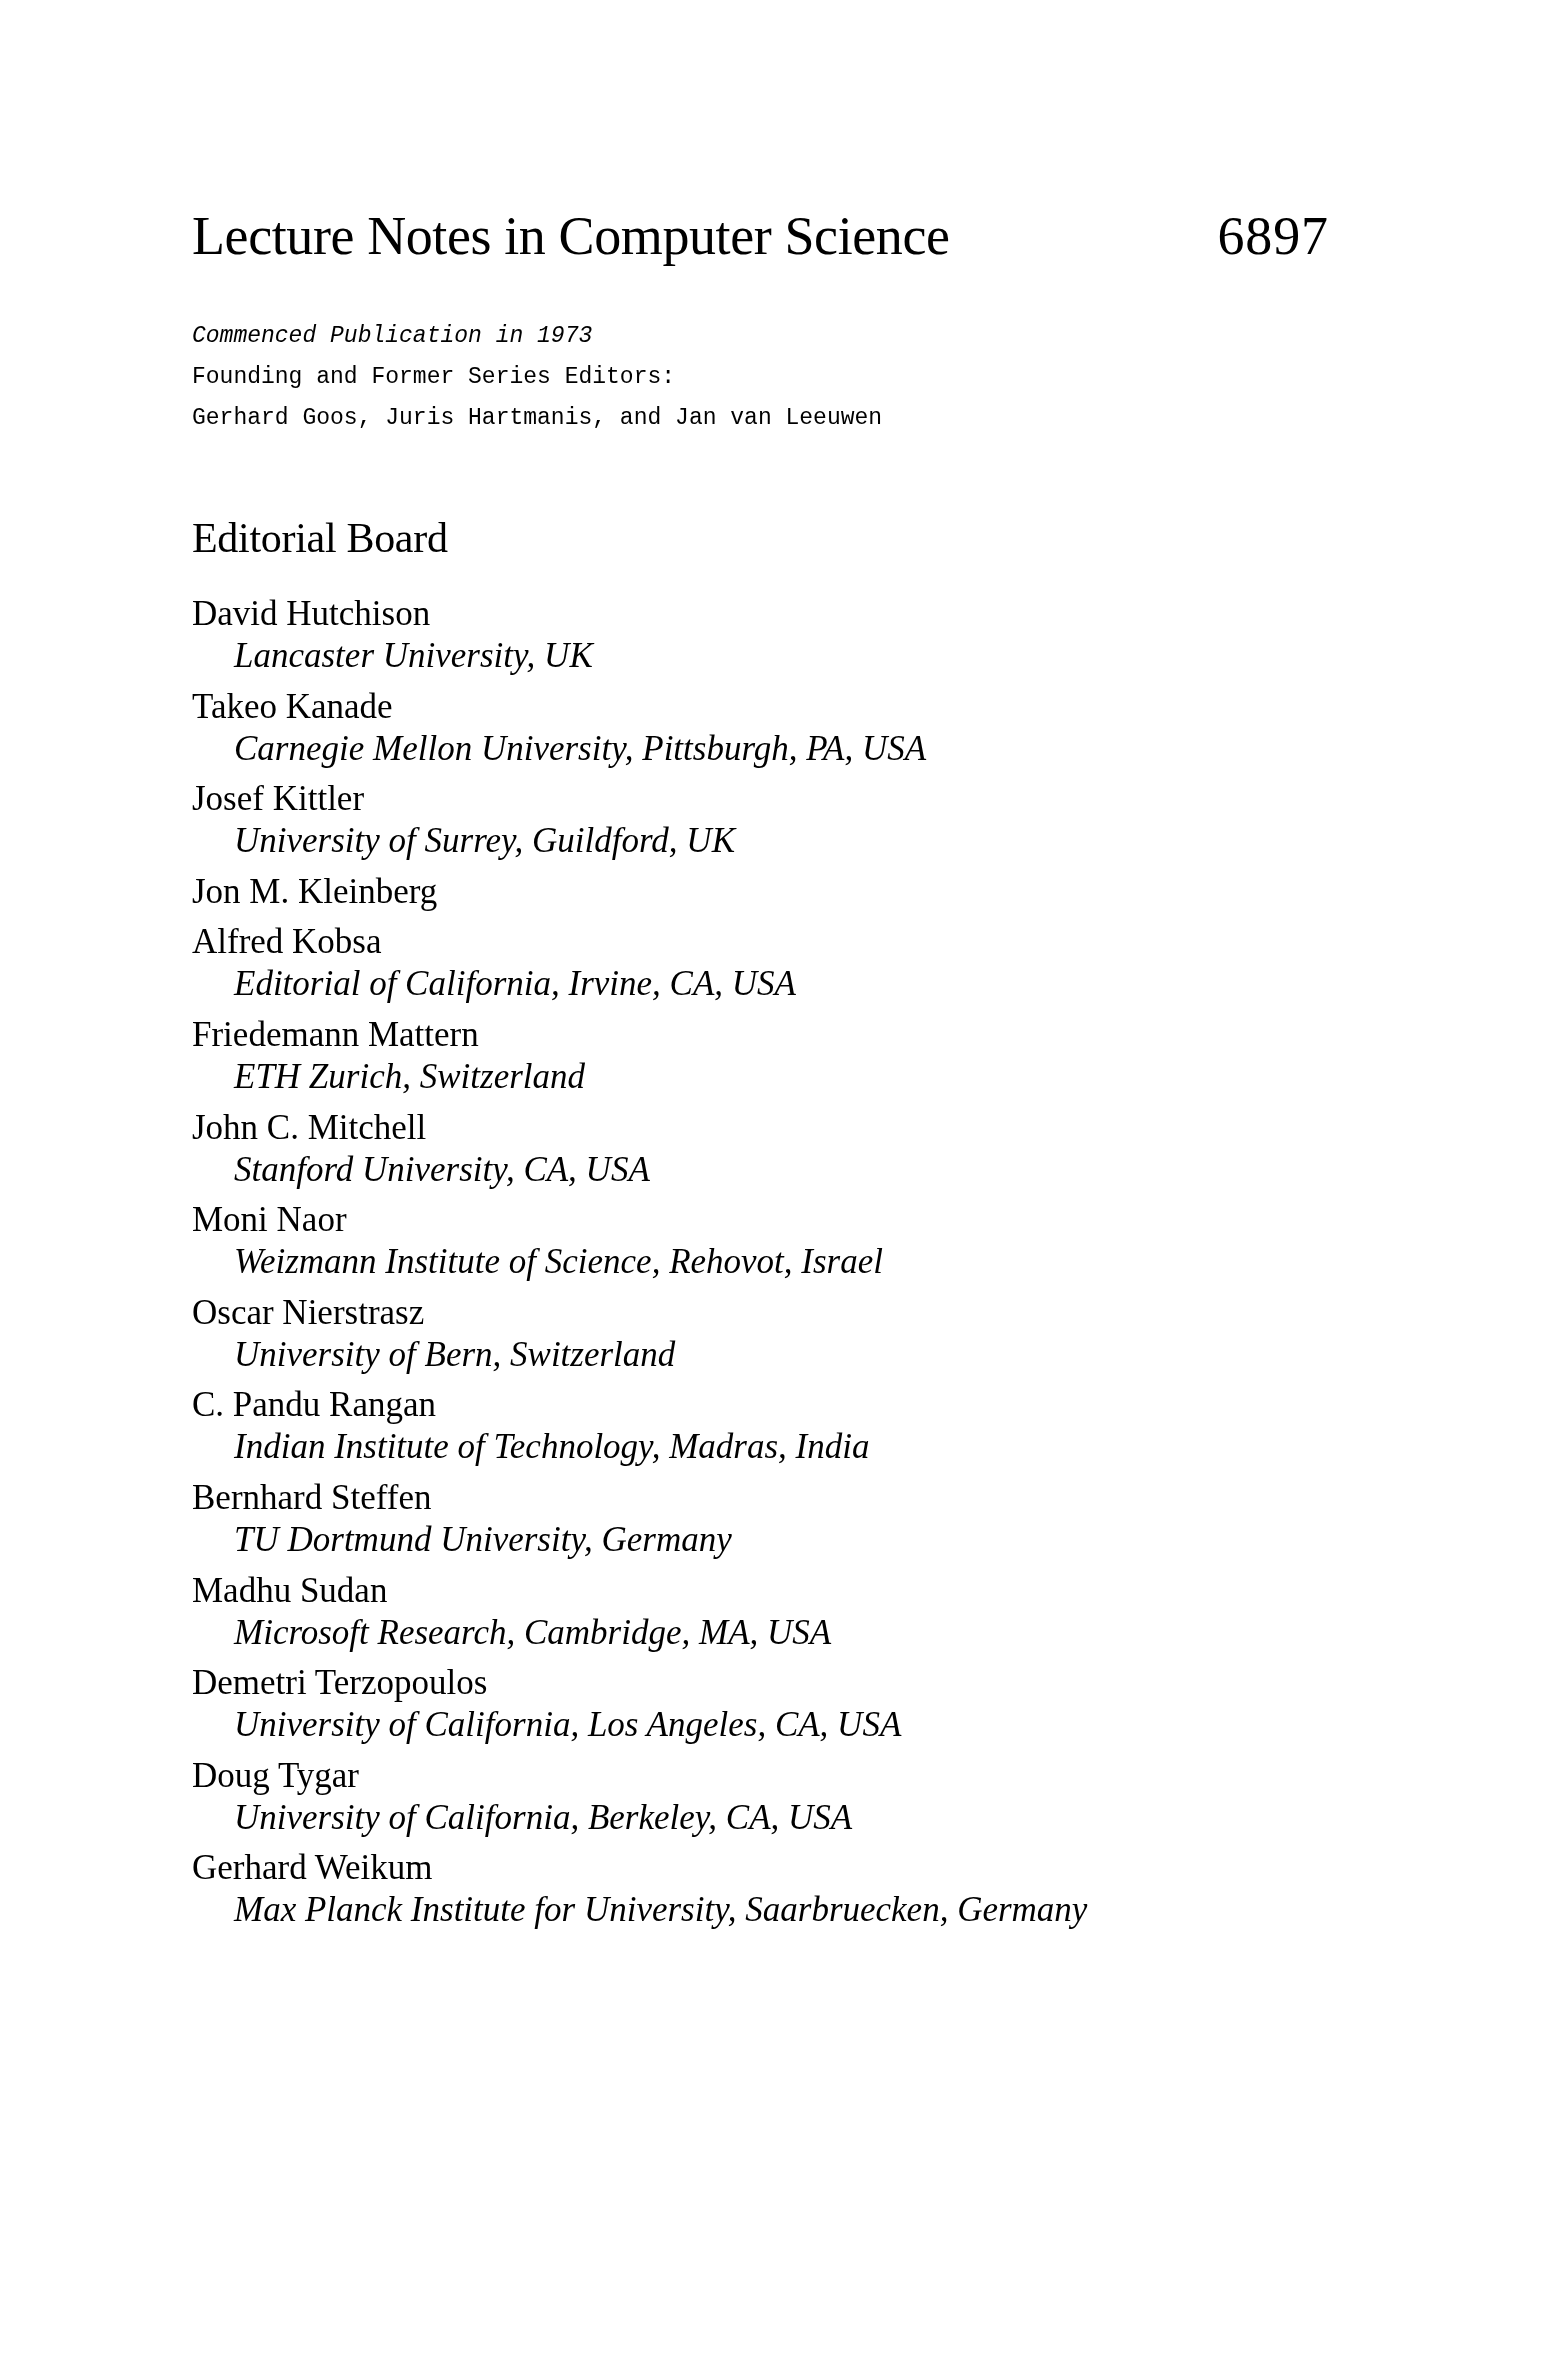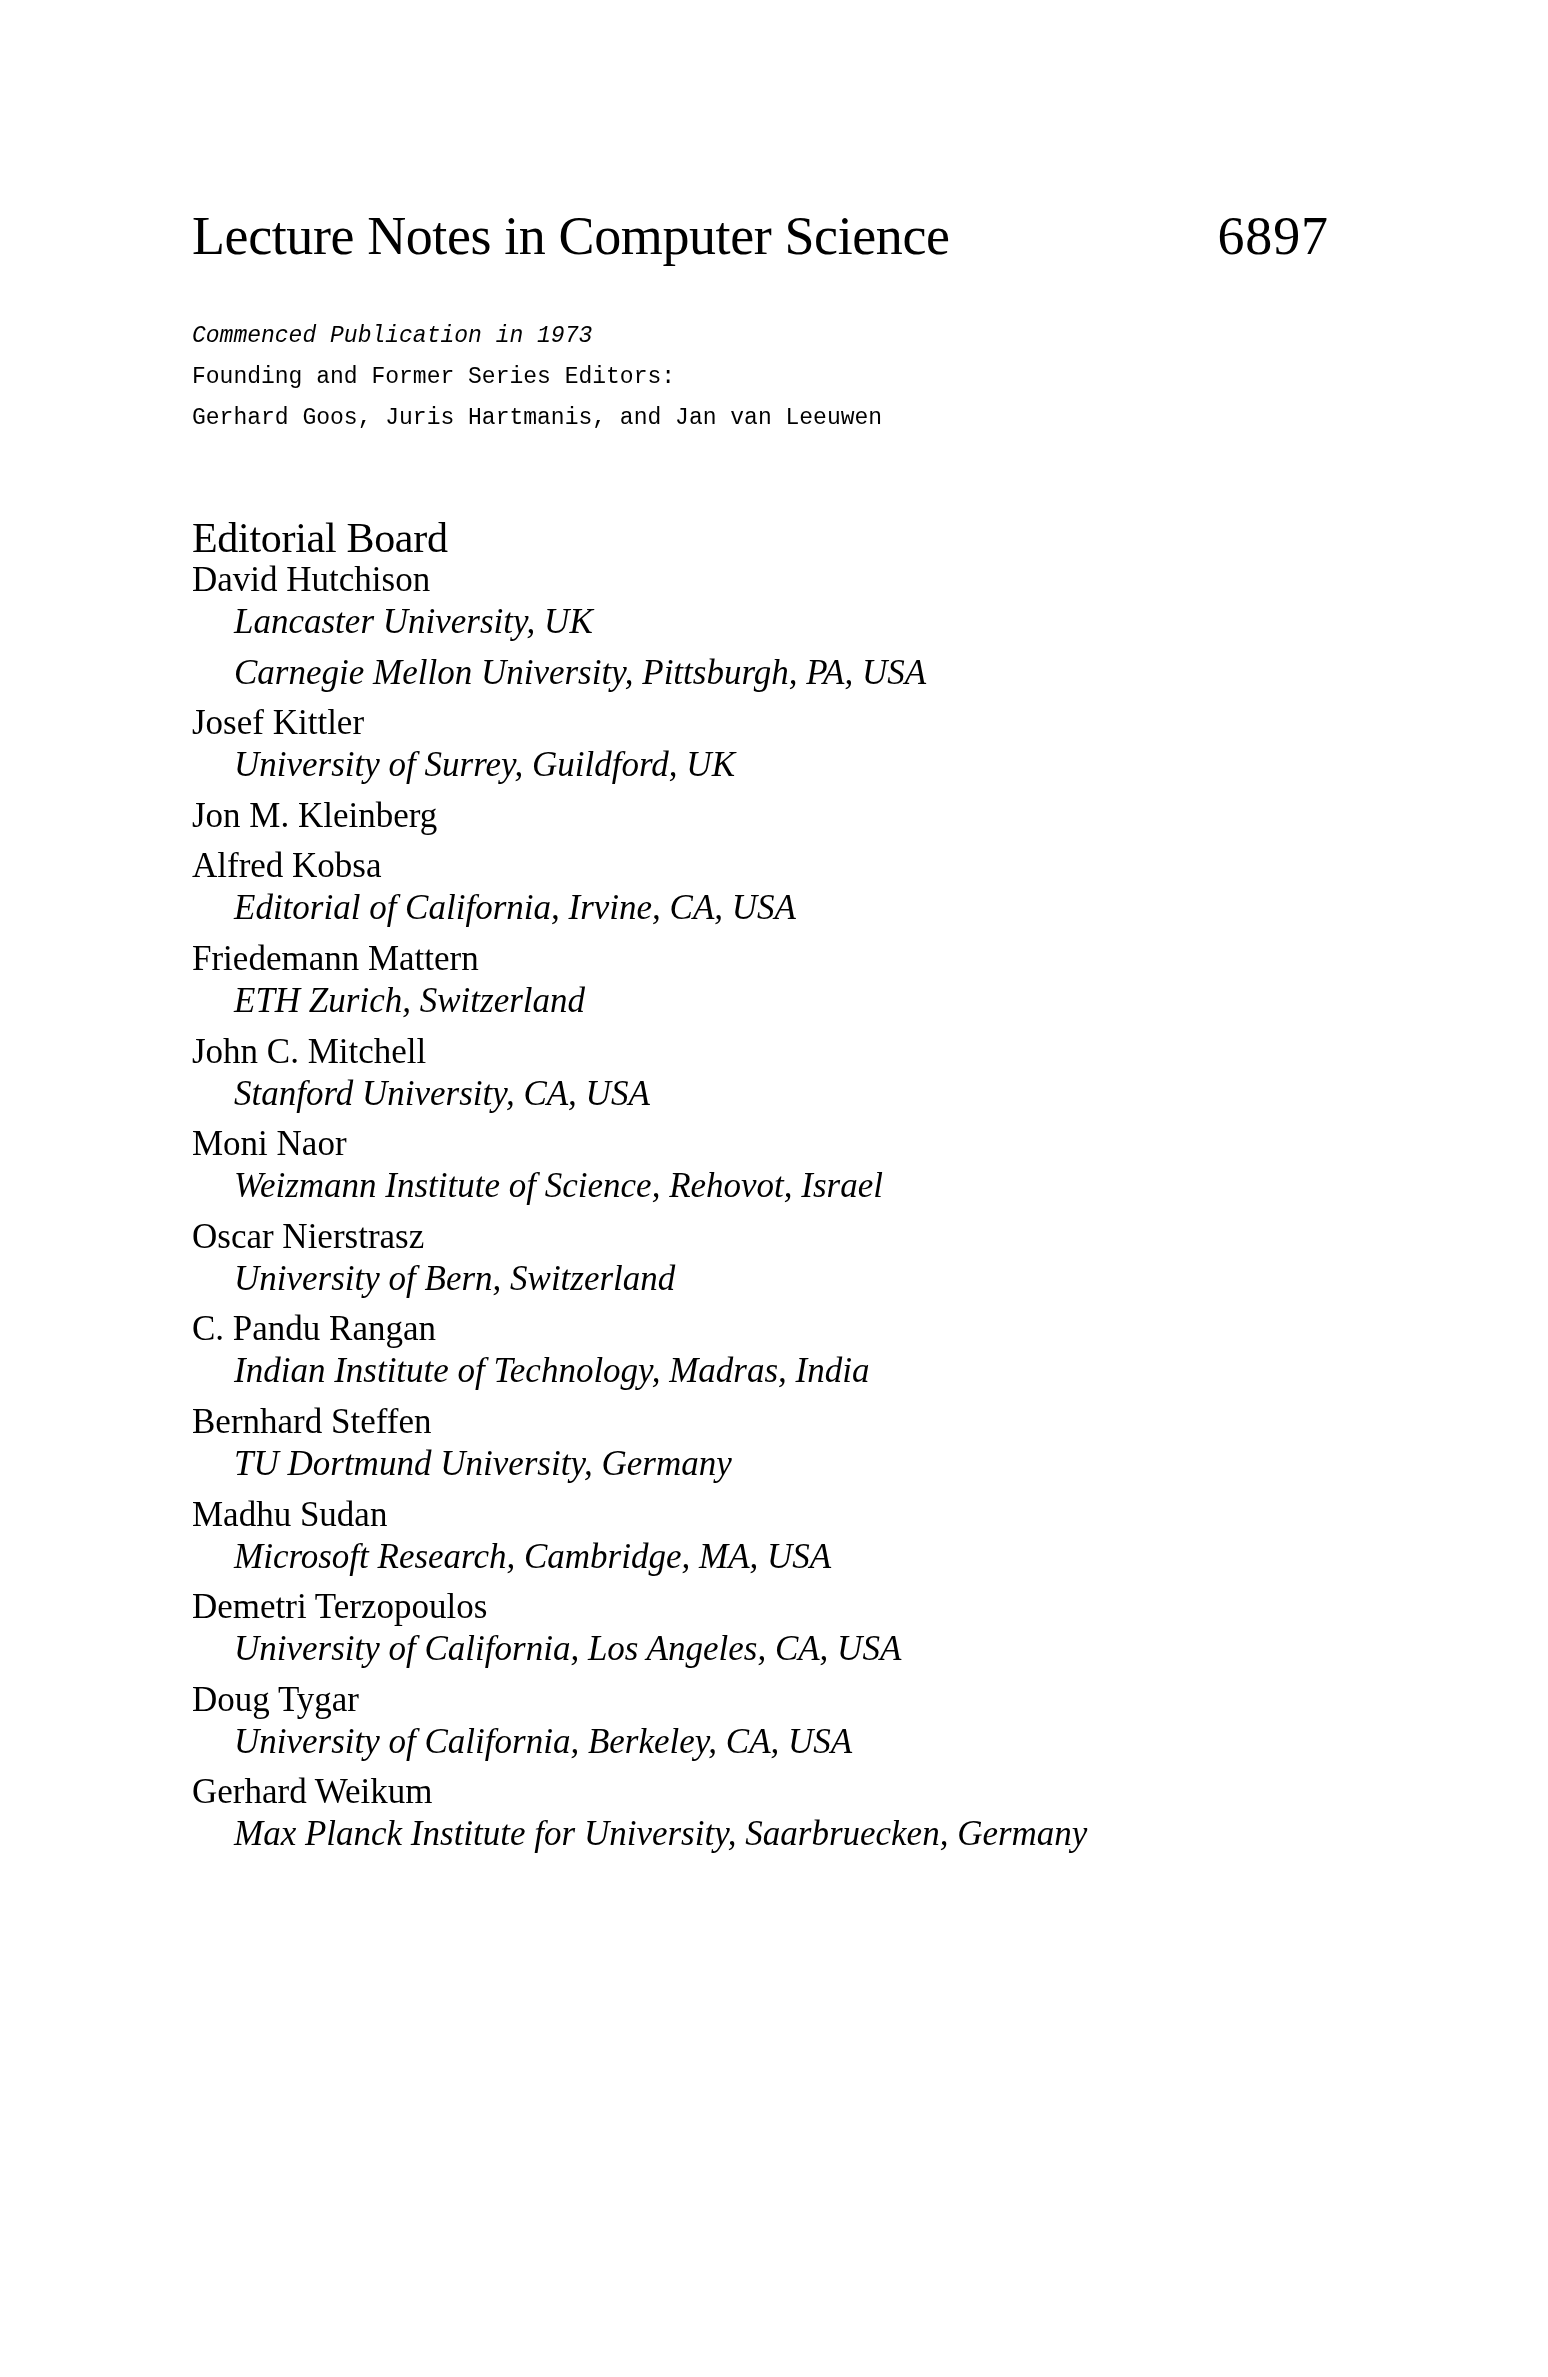--- a/index.html
+++ b/index.html
@@ -52,20 +52,21 @@
   .meta p { white-space: nowrap; }
   .italic { font-style: italic; }
   .board-heading {
     margin-top: 78px;
     font-size: 42px;
     line-height: 42px;
     font-weight: normal;
     letter-spacing: -0.3px;
   }
   .editors {
+    margin-top: 34px;
     list-style: none;
   }
   .editor {
     margin-bottom: 8.6px;
   }
   .editor-name {
     font-size: 35px;
     line-height: 42px;
     white-space: nowrap;
   }
@@ -95,20 +96,21 @@
 
   <h2 class="board-heading">Editorial Board</h2>
 
   <ul class="editors">
   <li class="editor">
     <div class="editor-name">David Hutchison</div>
     <div class="editor-affiliation">Lancaster University, UK</div>
   </li>
 
   <li class="editor">
+    <div class="editor-name">Takeo Kanade</div>
     <div class="editor-affiliation">Carnegie Mellon University, Pittsburgh, PA, USA</div>
   </li>
 
   <li class="editor">
     <div class="editor-name">Josef Kittler</div>
     <div class="editor-affiliation">University of Surrey, Guildford, UK</div>
   </li>
 
   <li class="editor">
     <div class="editor-name">Jon M. Kleinberg</div>

